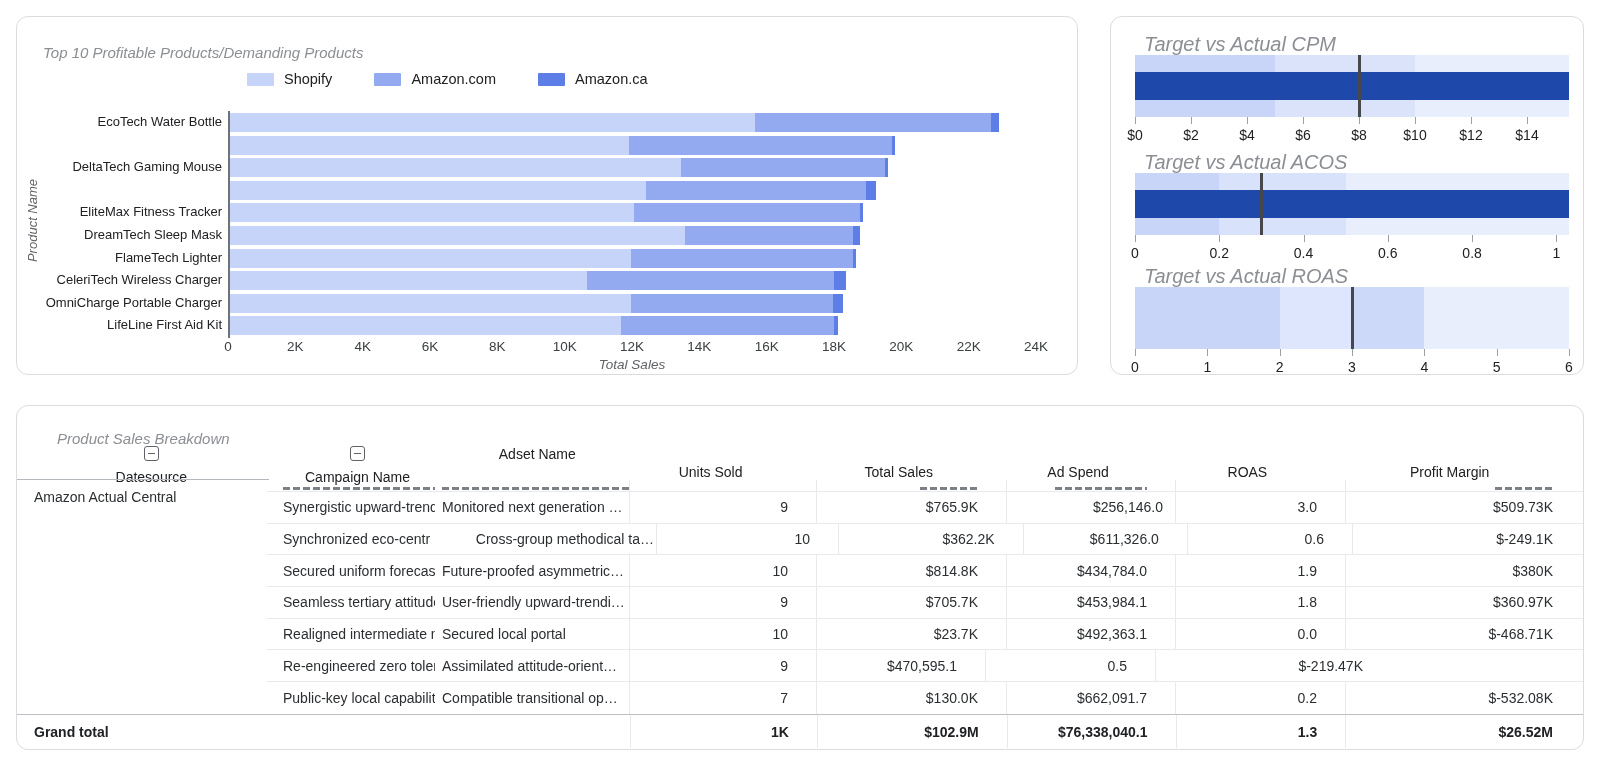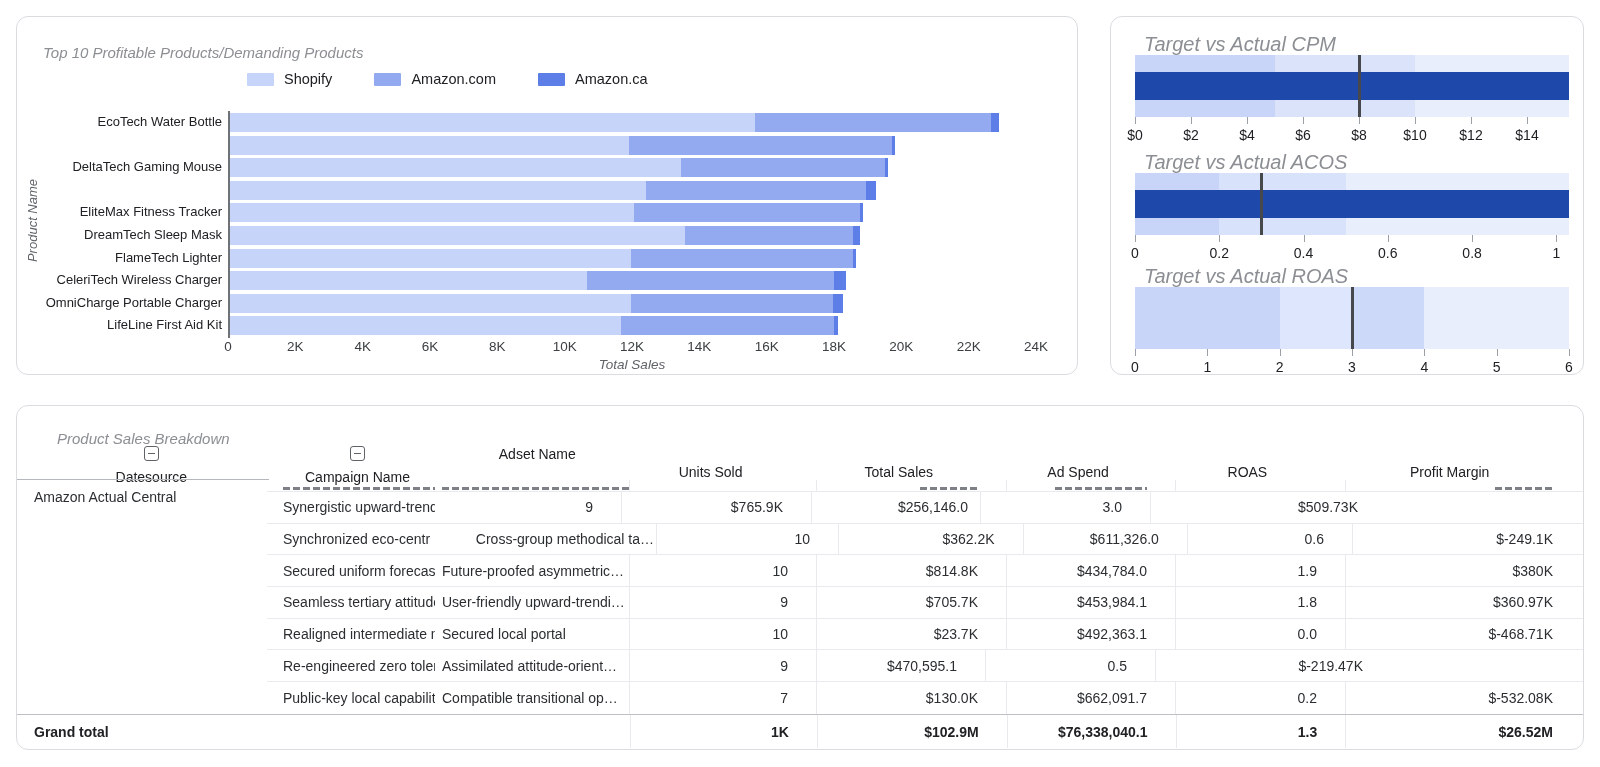--- a/index.html
+++ b/index.html
@@ -279,20 +279,21 @@
             <div class="td right div-r" style="width: 169px;">
               <div class="frag" style="width: 92px; margin-right: 28px; align-self: flex-start;"></div>
             </div>
             <div class="td right div-r" style="width: 170px;"></div>
             <div class="td right" style="width: 237px;">
               <div class="frag" style="width: 58px; margin-right: 30px; align-self: flex-start;"></div>
             </div>
           </div>
           <div class="trow data">
             <div class="td" style="width: 168px; padding-left: 16px;">Synergistic upward-trendin…</div>
+            <div class="td div-r" style="width: 195px; padding-left: 7px;">Monitored next generation …</div>
             <div class="td right div-r" style="width: 187px; padding-right: 28px;">9</div>
             <div class="td right div-r" style="width: 190px; padding-right: 28px;">$765.9K</div>
             <div class="td right div-r" style="width: 169px; padding-right: 12px;">$256,146.0</div>
             <div class="td right div-r" style="width: 170px; padding-right: 28px;">3.0</div>
             <div class="td right" style="width: 237px; padding-right: 30px;">$509.73K</div>
           </div>
           <div class="trow data">
             <div class="td" style="width: 168px; padding-left: 16px;">Synchronized eco-centric …</div>
             <div class="td div-r" style="width: 195px; padding-left: 7px; margin-left: 39px;">Cross-group methodical ta…</div>
             <div class="td right div-r" style="width: 187px; padding-right: 28px;">10</div>

